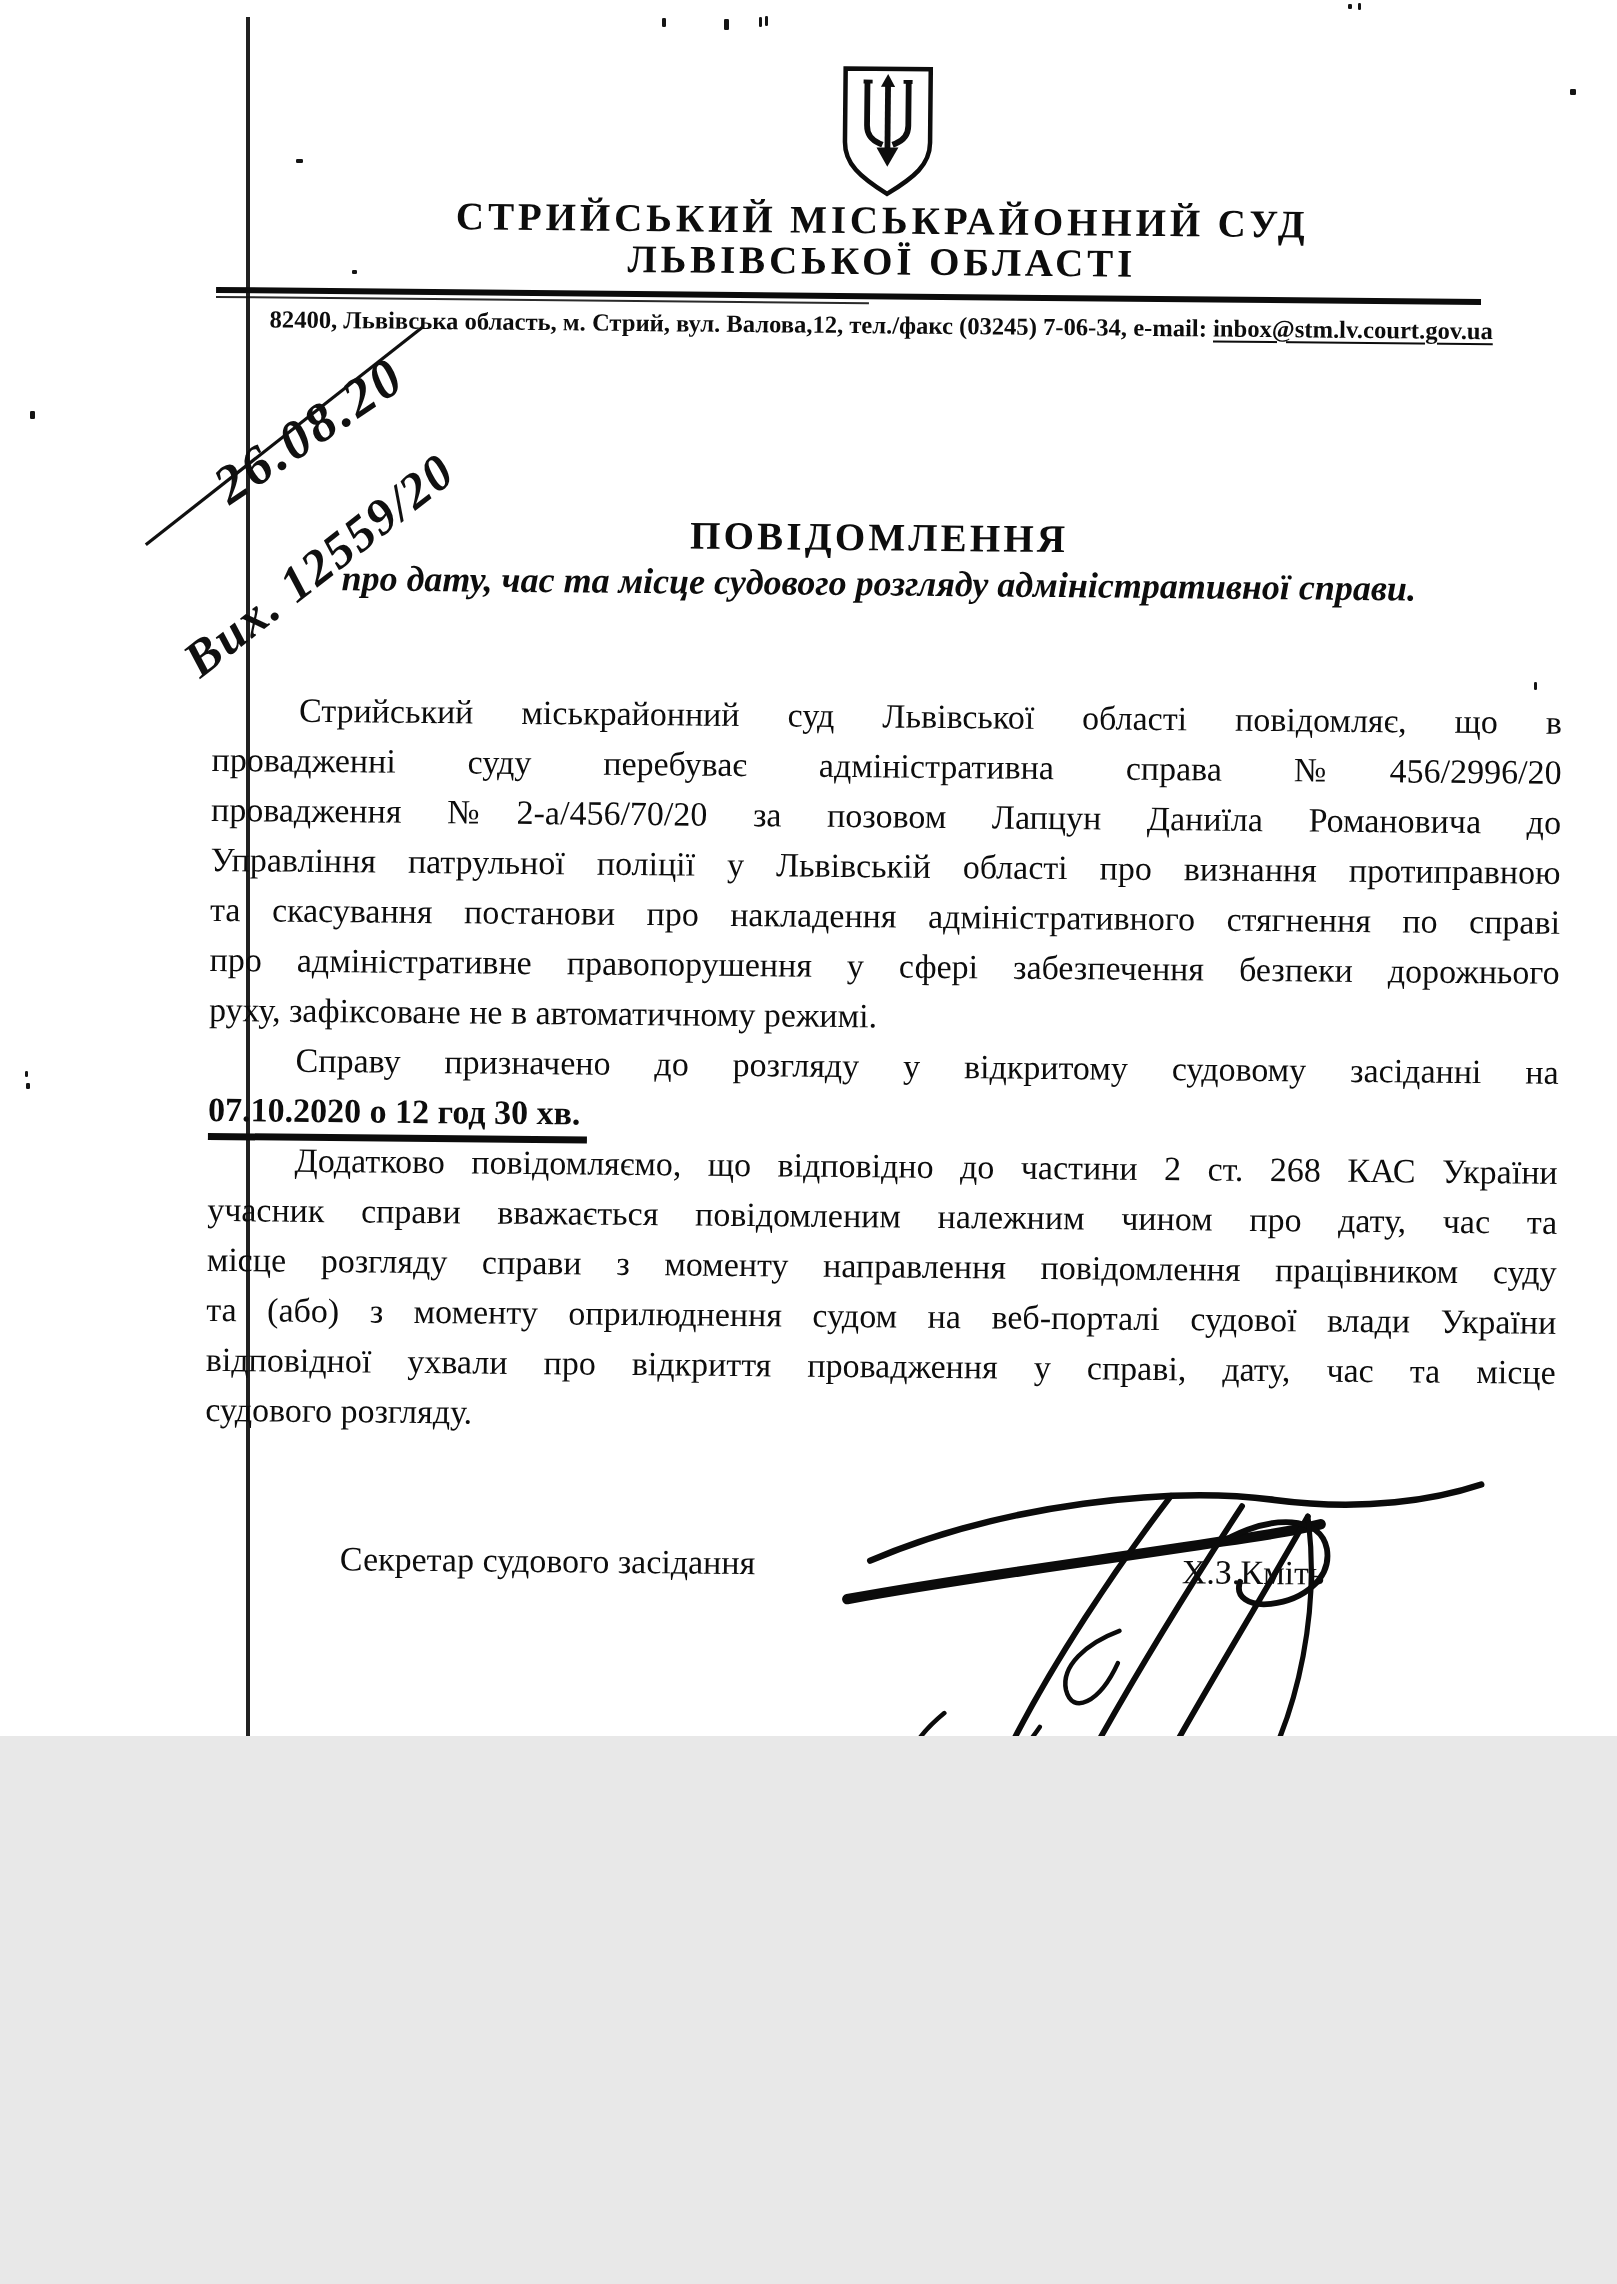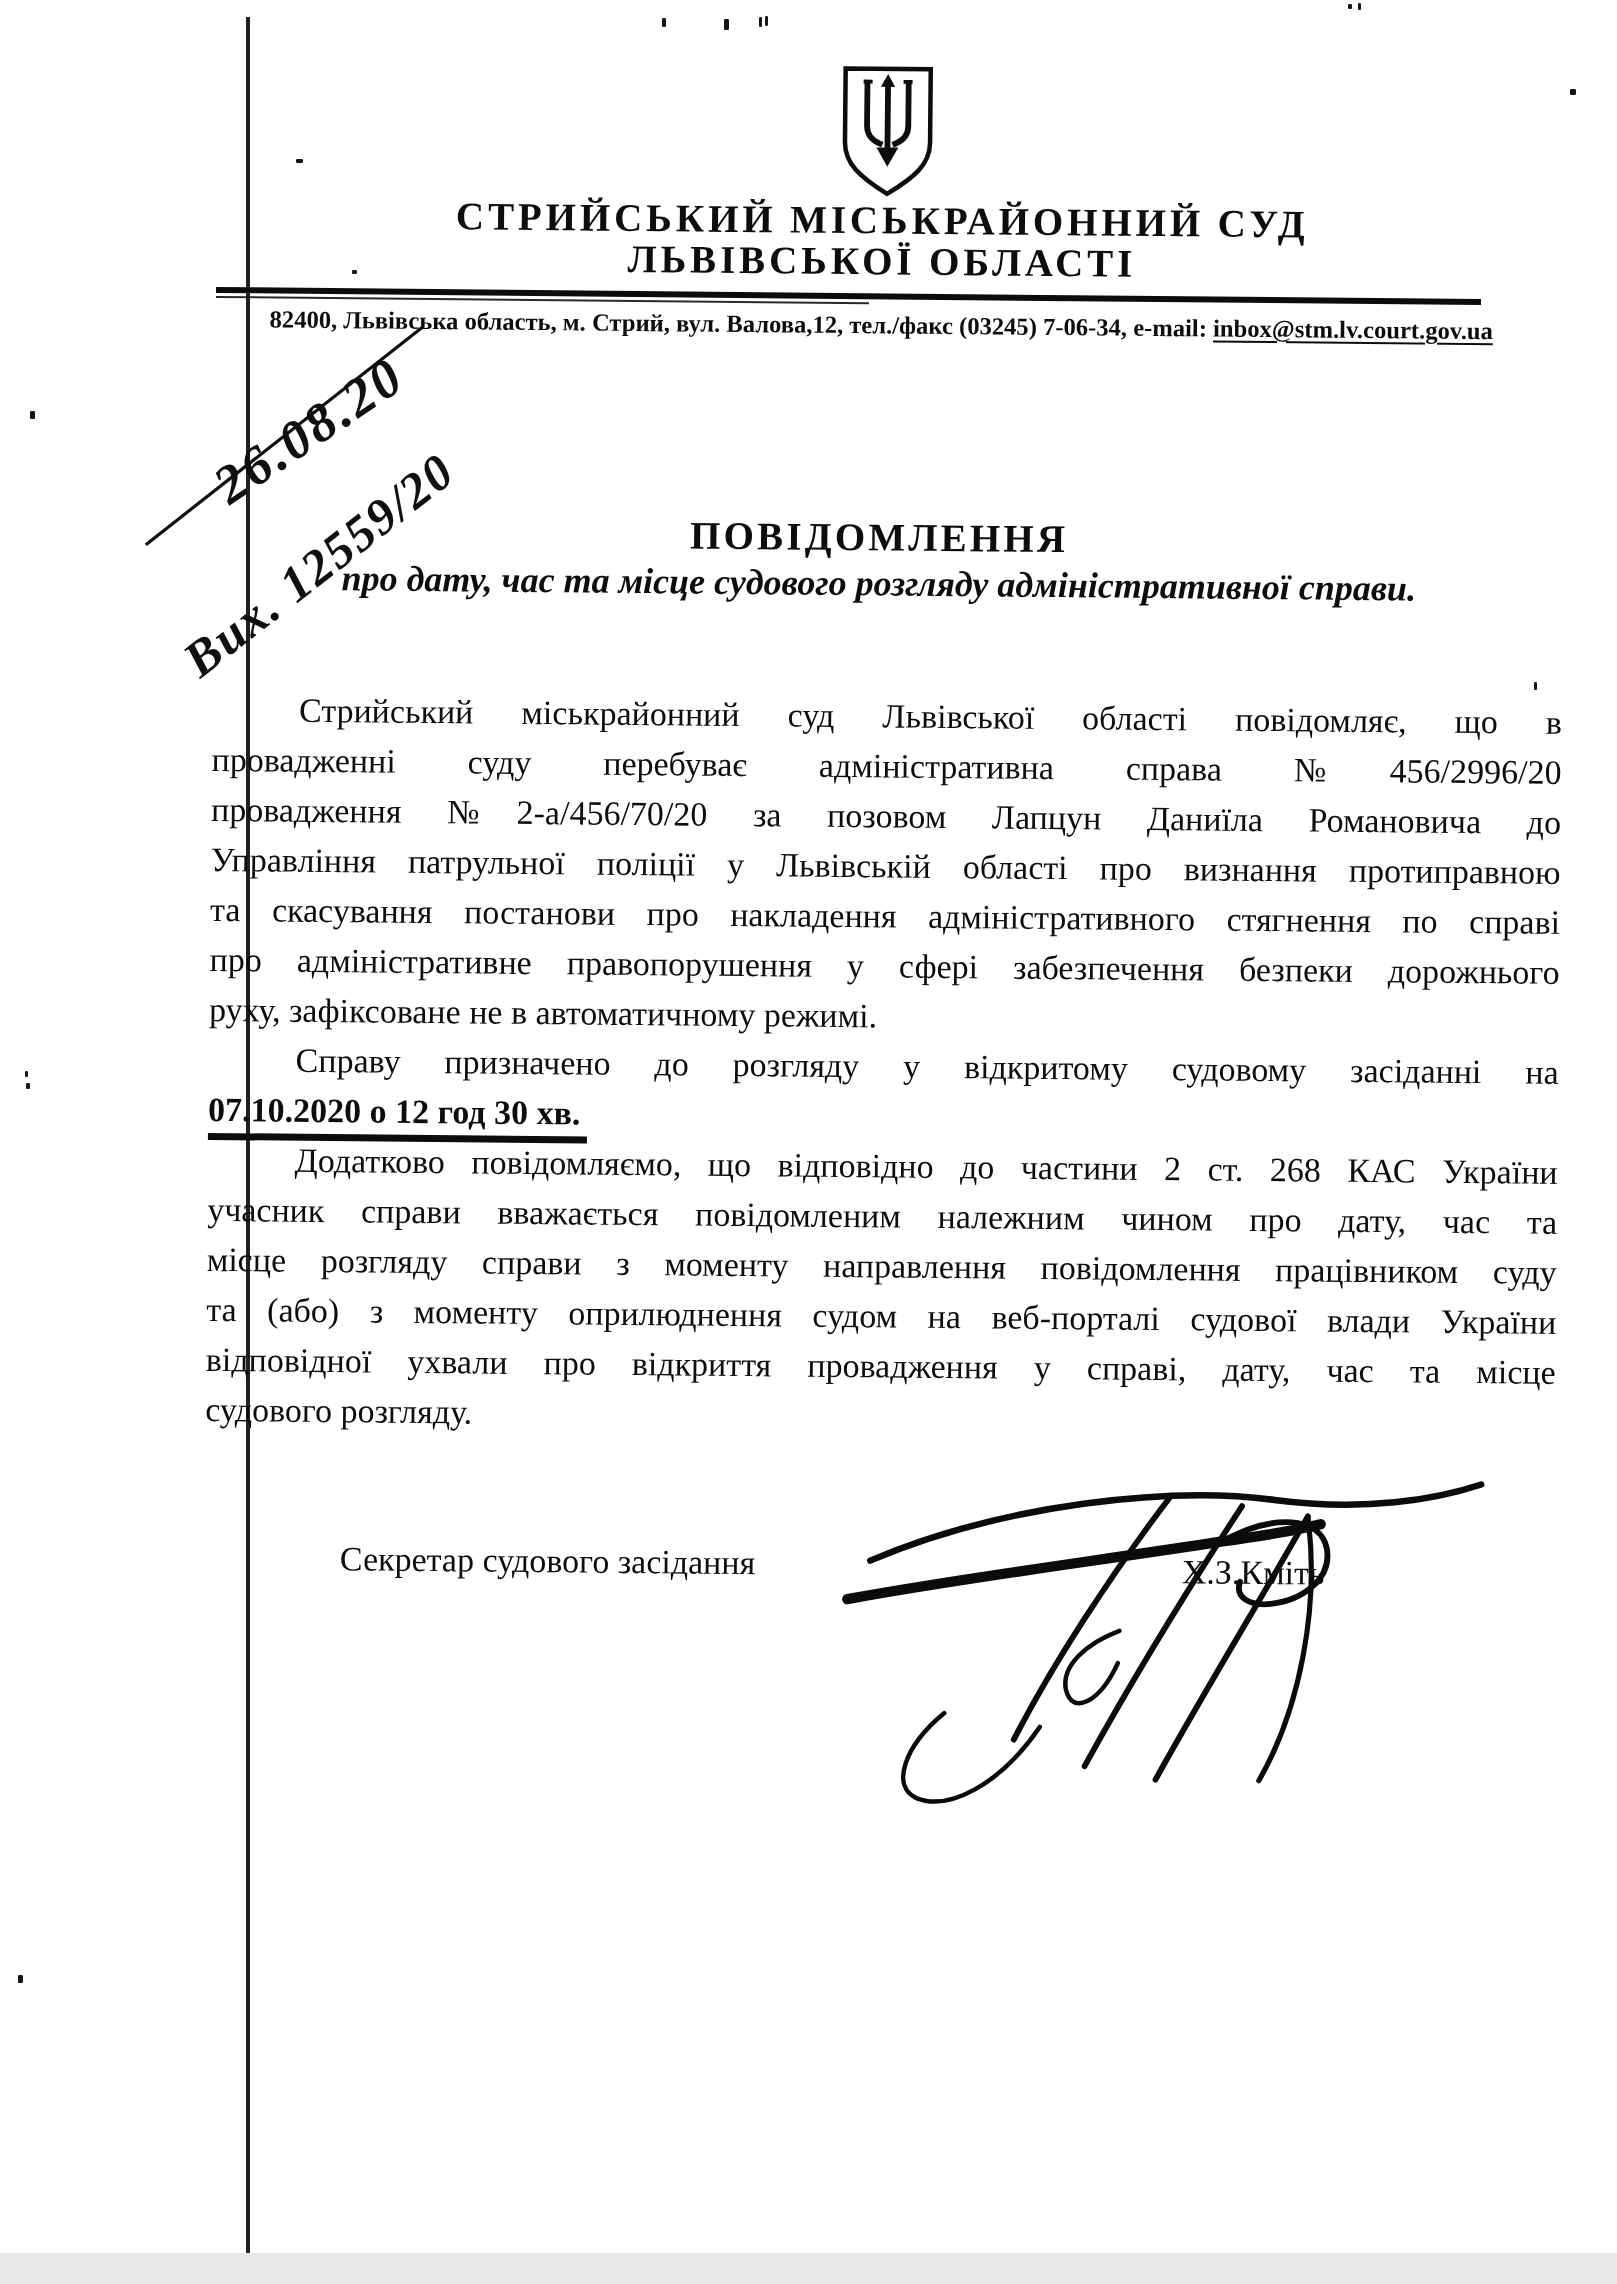--- a/index.html
+++ b/index.html
@@ -1,18 +1,18 @@
 <!DOCTYPE html>
 <html style="font-size:10.3px"><head>
 <meta charset="utf-8">
 <style>
   html,body{margin:0;padding:0;background:#e8e8e8;}
   .page{
     position:relative;
-    width:1618px;height:2253px;
+    width:1618px;height:1736px;
     background:#ffffff;
     overflow:hidden;
     font-family:"Liberation Serif","DejaVu Serif",serif;
     color:#0d0d0d;
   }
   .abs{position:absolute;}
   
   .skew{
     position:absolute;left:0;top:0;width:1618px;height:2284px;
     transform:rotate(0.55deg);

